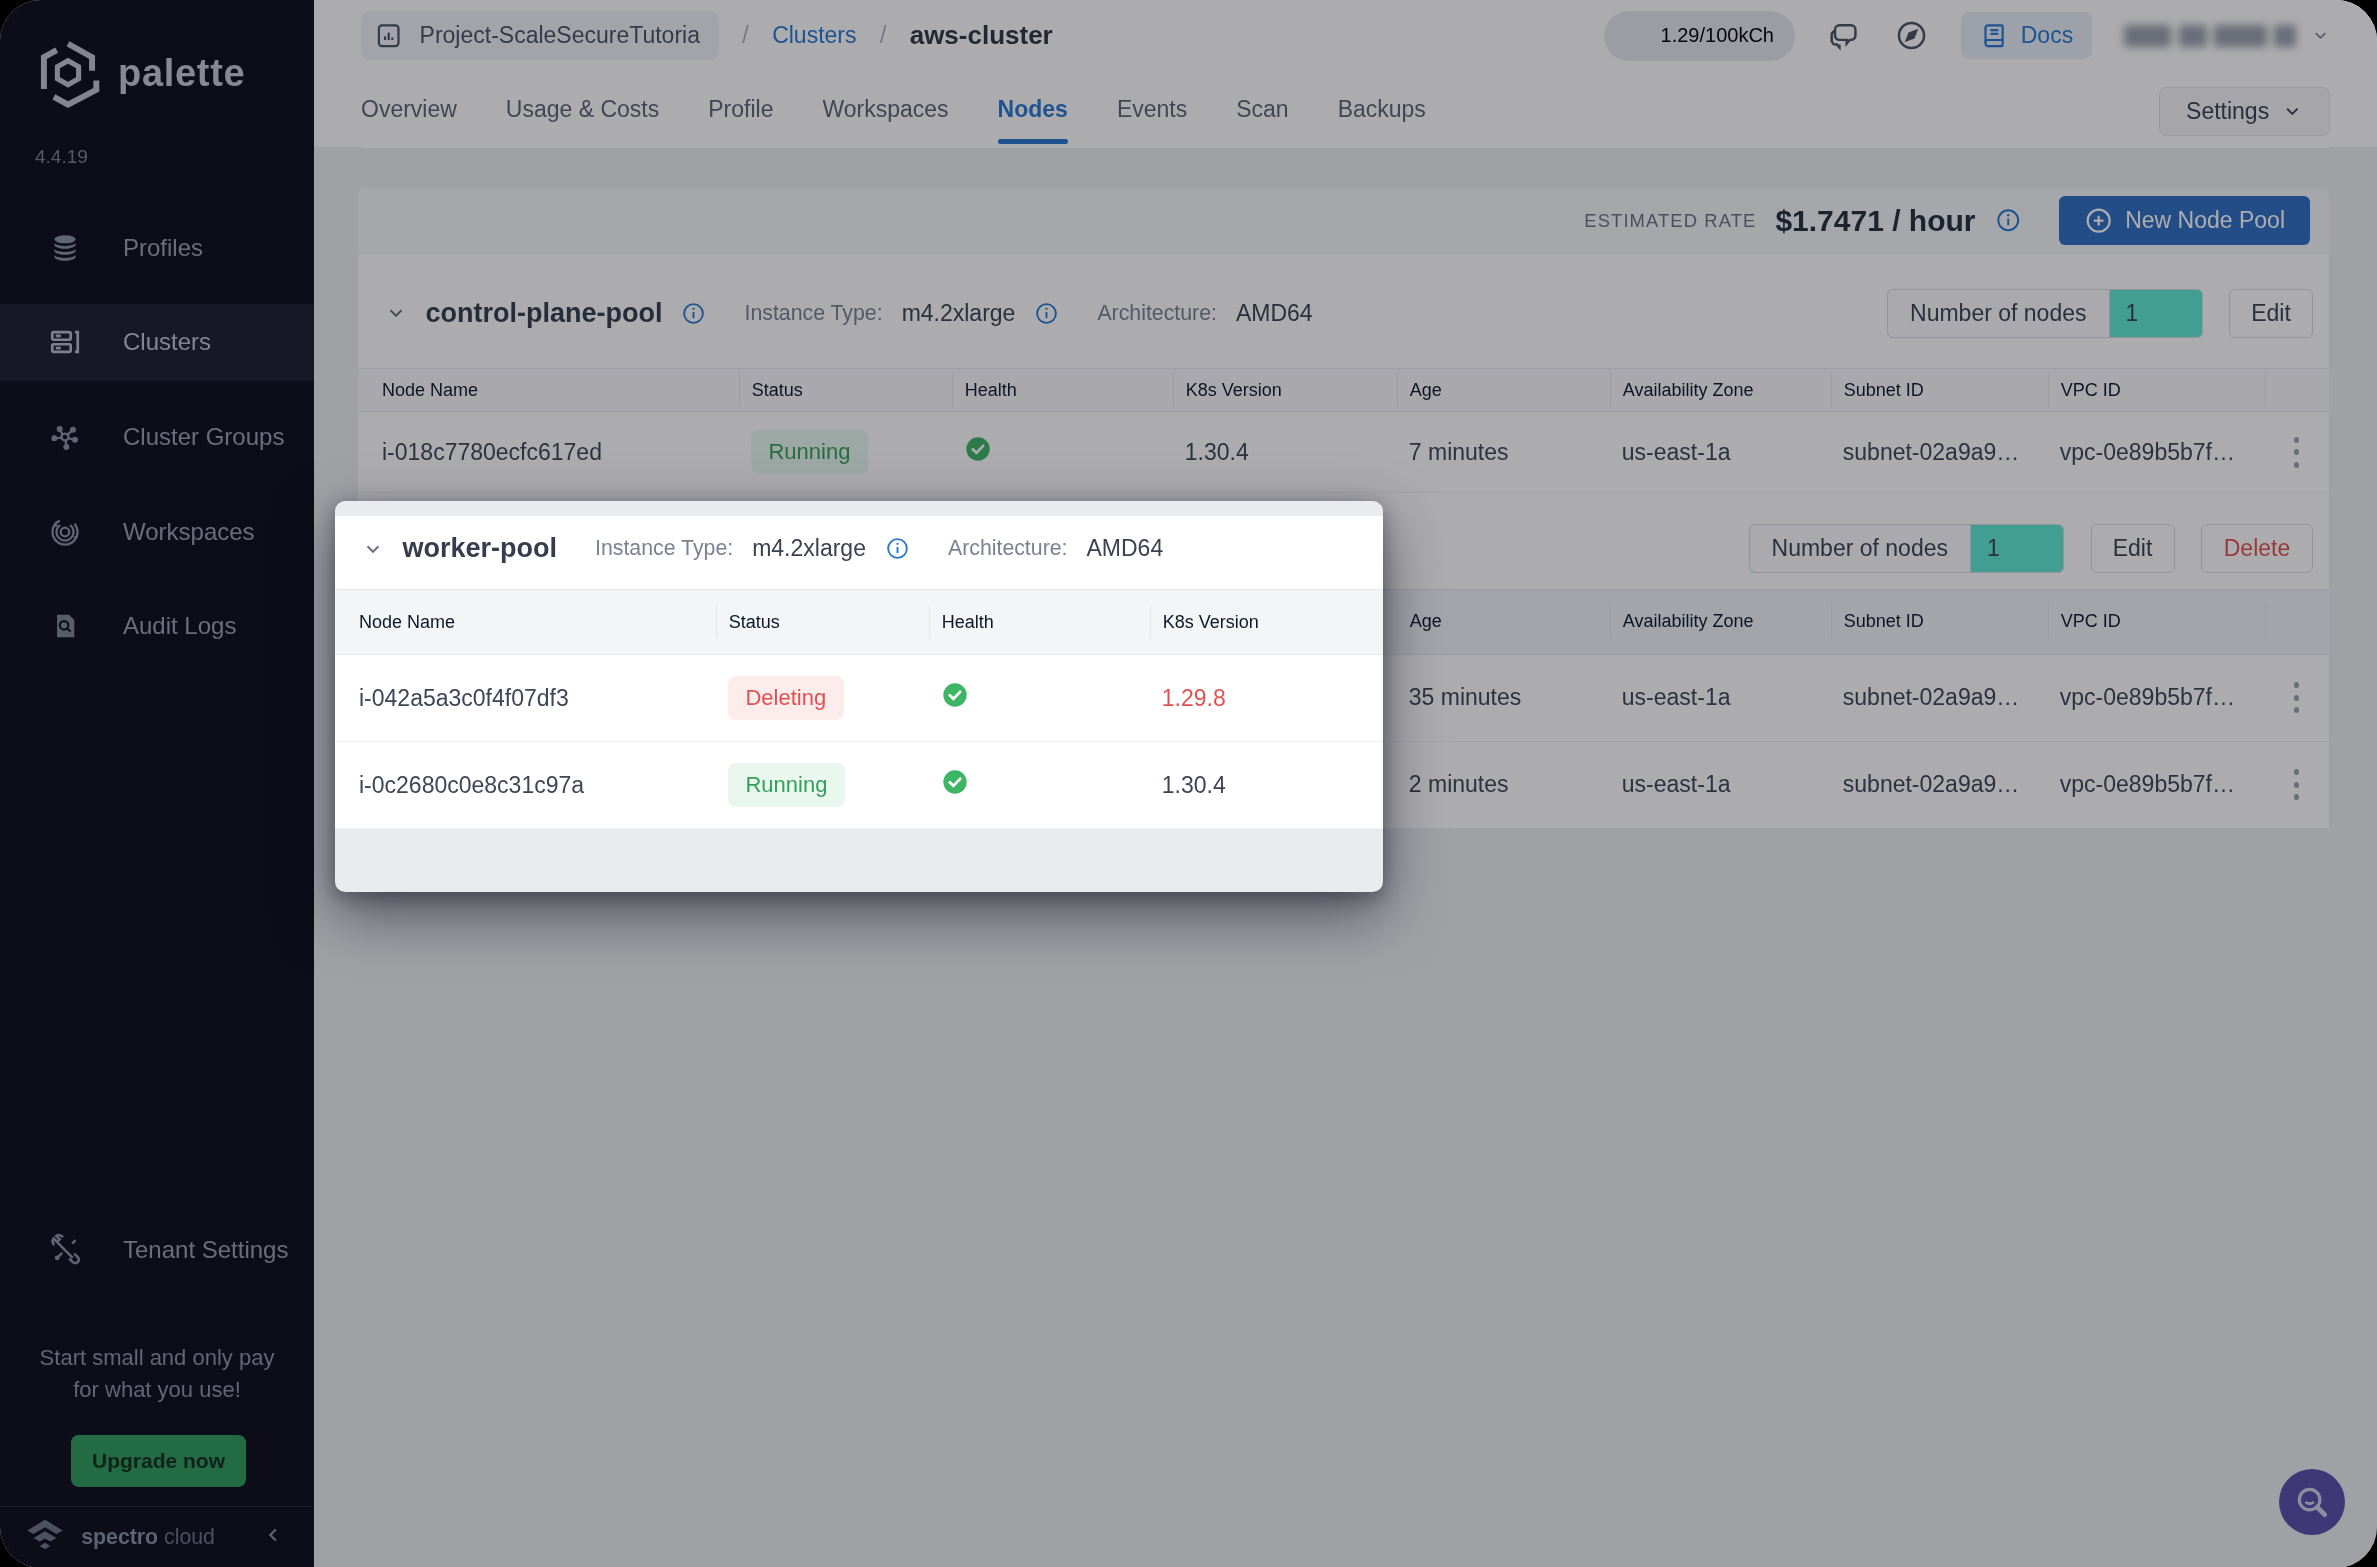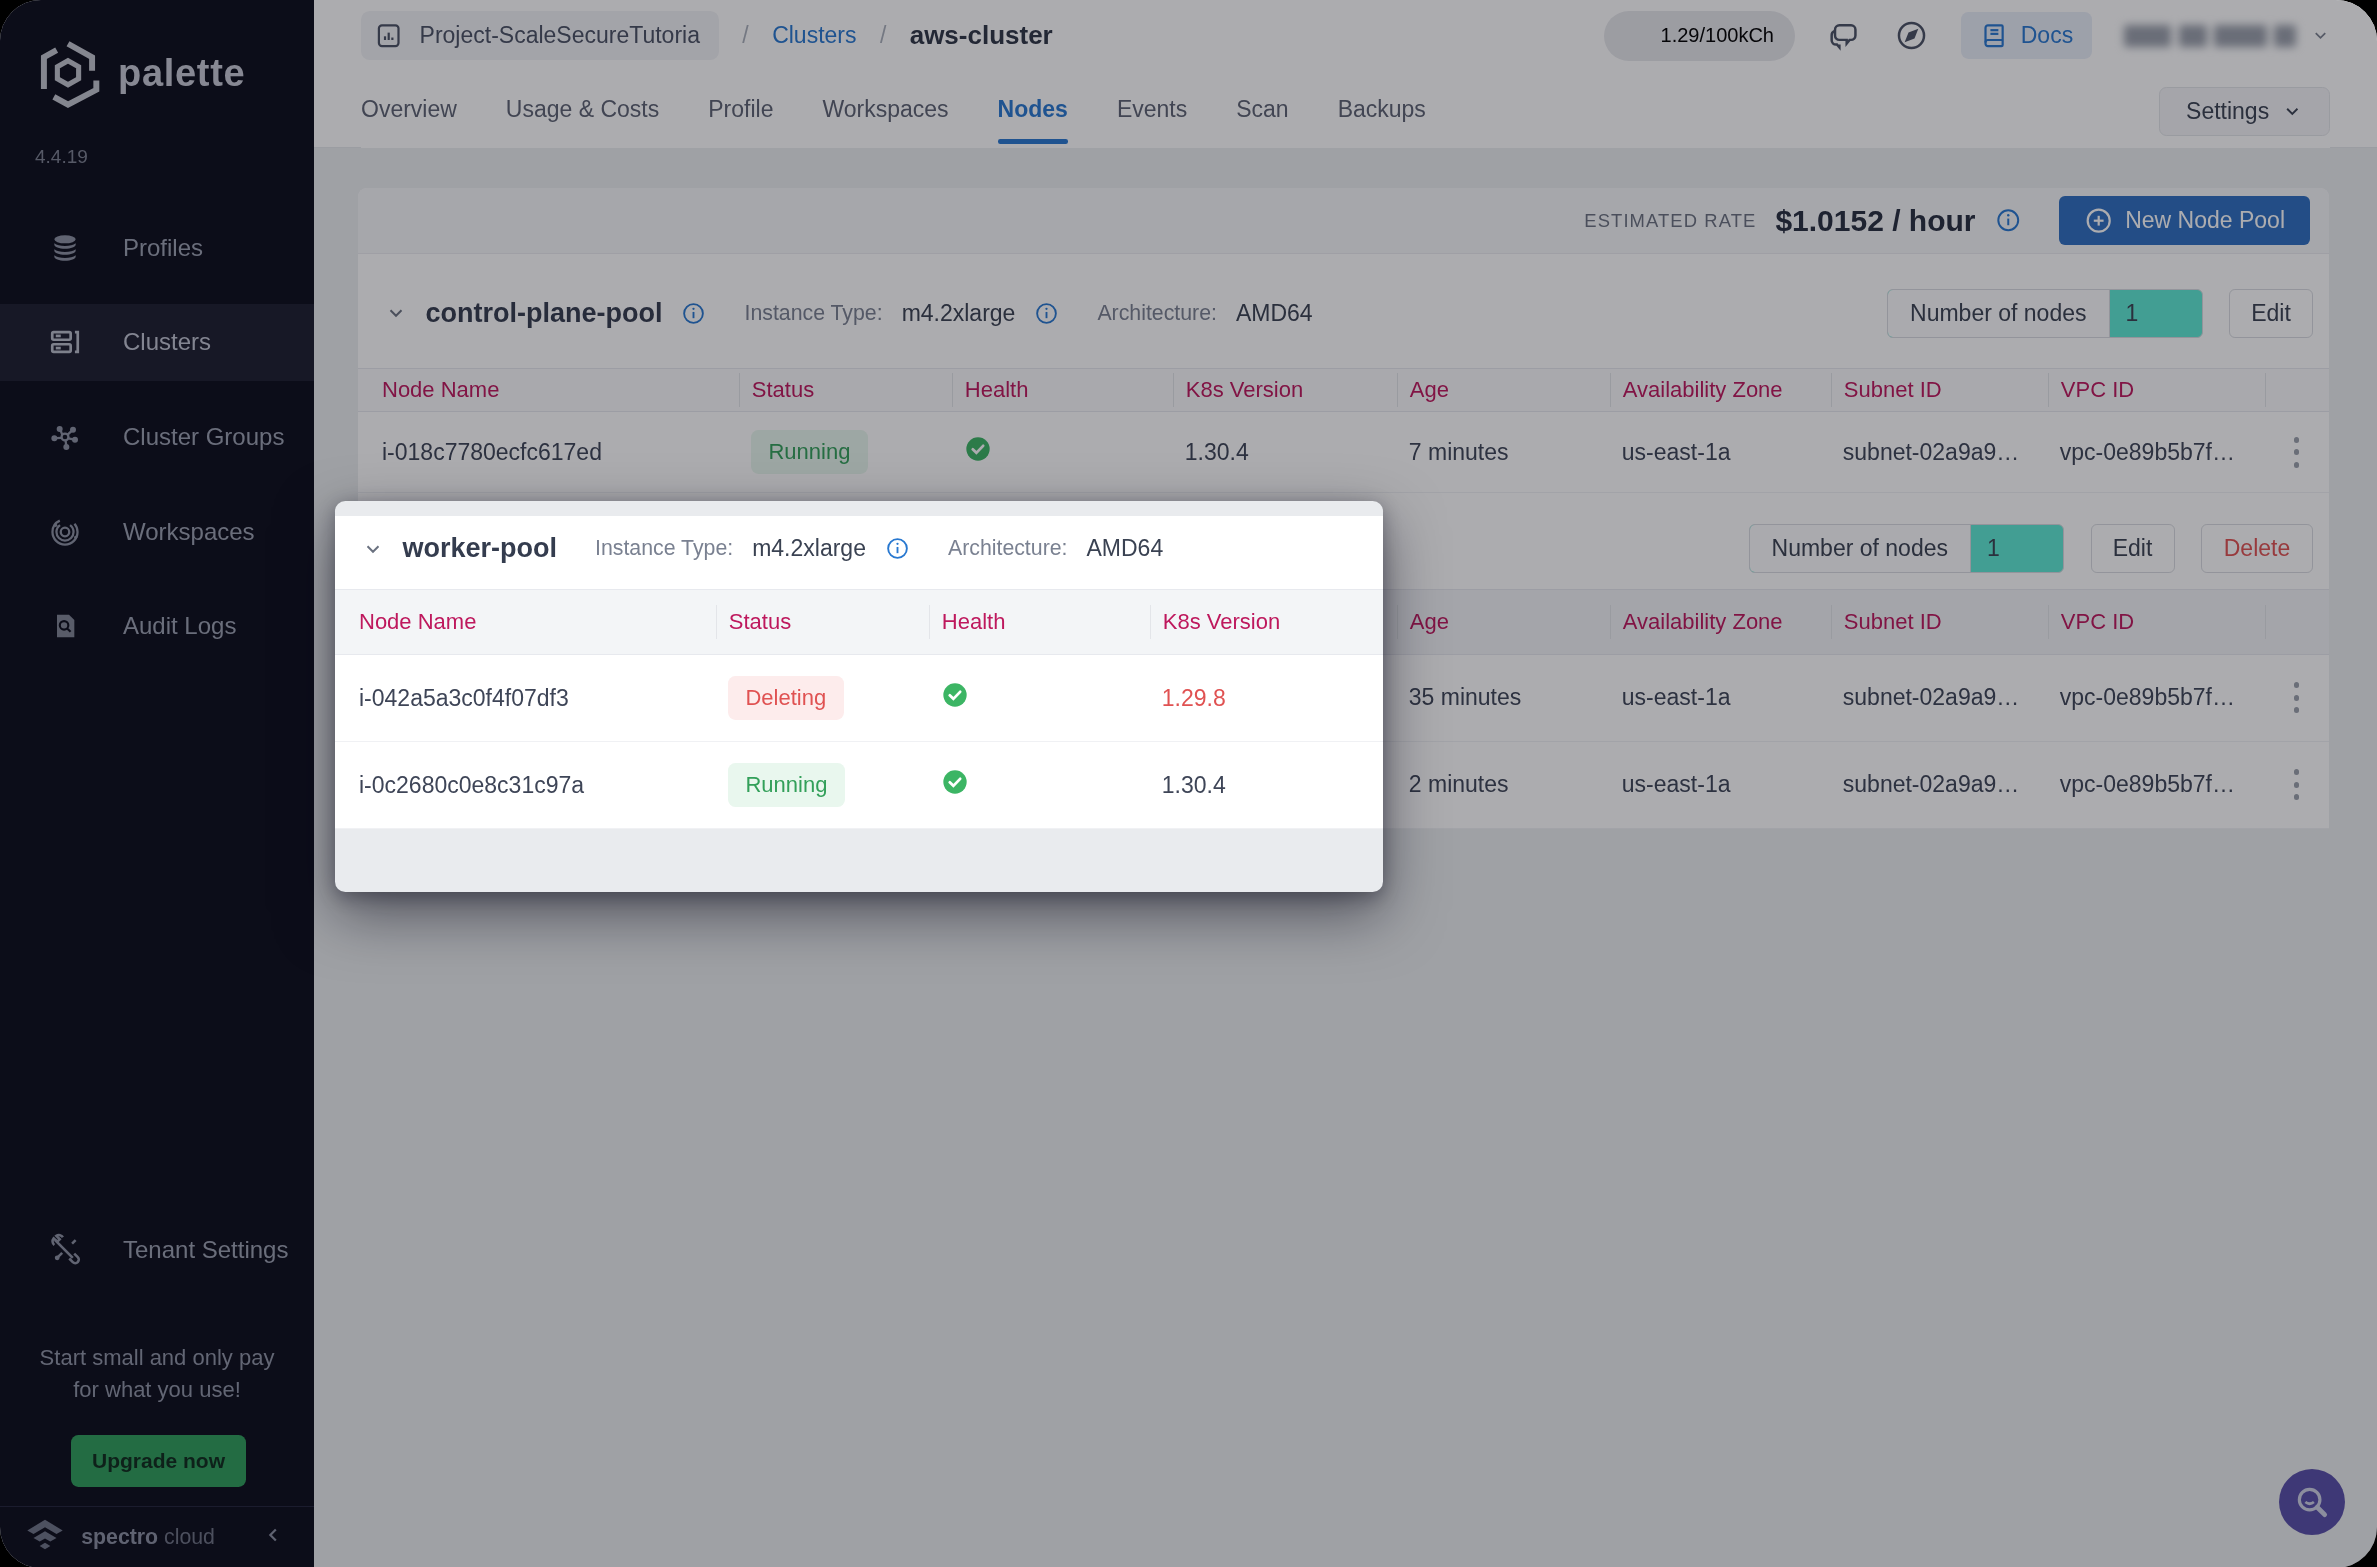--- a/index.html
+++ b/index.html
@@ -70,21 +70,21 @@
   .pool-right { margin-left:auto; display:flex; align-items:center; gap:26.5px; }
   .nodes-combo { display:flex; height:49px; border:0.7px solid #d9dbe0; border-radius:5.9px; overflow:hidden; background:#5eead4; }
   .nodes-combo .lbl { display:flex; align-items:center; padding:0 22px; color:#3a4252; font-size:23px; background:#fcfcfd; }
   .nodes-combo .val { width:93px; border-left:0.7px solid #d9dbe0; display:flex; align-items:center; padding-left:16px; color:#3a4252; font-size:23px; }
   .btn-ghost { height:49px; min-width:84px; background:#fff; border:0.7px solid #d9dbe0; border-radius:5.9px; color:#3a4252; font-size:23px; cursor:pointer; padding:0 19px; }
   .btn-ghost.danger { color:#e05252; min-width:112px; }
 
   .grid { display:grid; grid-template-columns:381px 213px 221px 224px 213px 221px 217px 217px 63px; align-items:center; }
   .thead { height:44px; background:#fbfbfc; border-top:0.7px solid #e7e9ee; border-bottom:0.7px solid #e7e9ee; margin-top:29.4px; }
   .thead.tall { height:66px; margin-top:7.4px; background:#f3f5f7; }
-  .th { color:#be185d; font-size:22px; padding-left:11.8px; height:34px; display:flex; align-items:center; }
+  .th { color:#0f172a; font-size:18px; padding-left:11.8px; height:34px; display:flex; align-items:center; }
   .th:first-child { padding-left:24px; }
   .th + .th { border-left:0.7px solid #e3e5e9; }
   .trow { height:81px; border-bottom:0.7px solid #f0f1f4; background:#fff; }
   .trow.tall { height:87px; }
   .td { color:#3e4557; font-size:23px; padding-left:11.8px; overflow:hidden; white-space:nowrap; }
   .td:first-child { padding-left:24px; }
   .pill { display:inline-flex; align-items:center; height:44px; padding:0 17.7px; border-radius:7.4px; font-size:22px; }
   .pill.green { background:#e9f7ee; color:#33a05a; }
   .pill.red { background:#fdecec; color:#e05252; }
   .td.alert { color:#e05252; }
@@ -291,21 +291,21 @@
       <span>Settings</span>
       <svg width="20.6" height="20.6" viewBox="0 0 24 24" fill="none" stroke="currentColor" stroke-width="2.2">
           <polyline points="6,9 12,15 18,9"></polyline>
         </svg>
     </div>
 
     <div class="content">
 
       <div class="rate-strip">
         <span class="rate-label">ESTIMATED RATE</span>
-        <span class="rate-value">$1.0152 / hour</span>
+        <span class="rate-value">$1.7471 / hour</span>
         <svg width="26.5" height="26.5" viewBox="0 0 24 24" fill="none" stroke="#2878d0" stroke-width="1.8">
             <circle cx="12" cy="12" r="9"></circle>
             <line x1="12" y1="10.5" x2="12" y2="16.5"></line>
             <circle cx="12" cy="7.5" r="1.1" fill="#2878d0" stroke="none"></circle>
           </svg>
         <button class="btn-primary">
           <svg width="29.4" height="29.4" viewBox="0 0 24 24" fill="none" stroke="#fff" stroke-width="1.8">
               <circle cx="12" cy="12" r="9"></circle>
               <line x1="12" y1="8" x2="12" y2="16"></line>
               <line x1="8" y1="12" x2="16" y2="12"></line>

